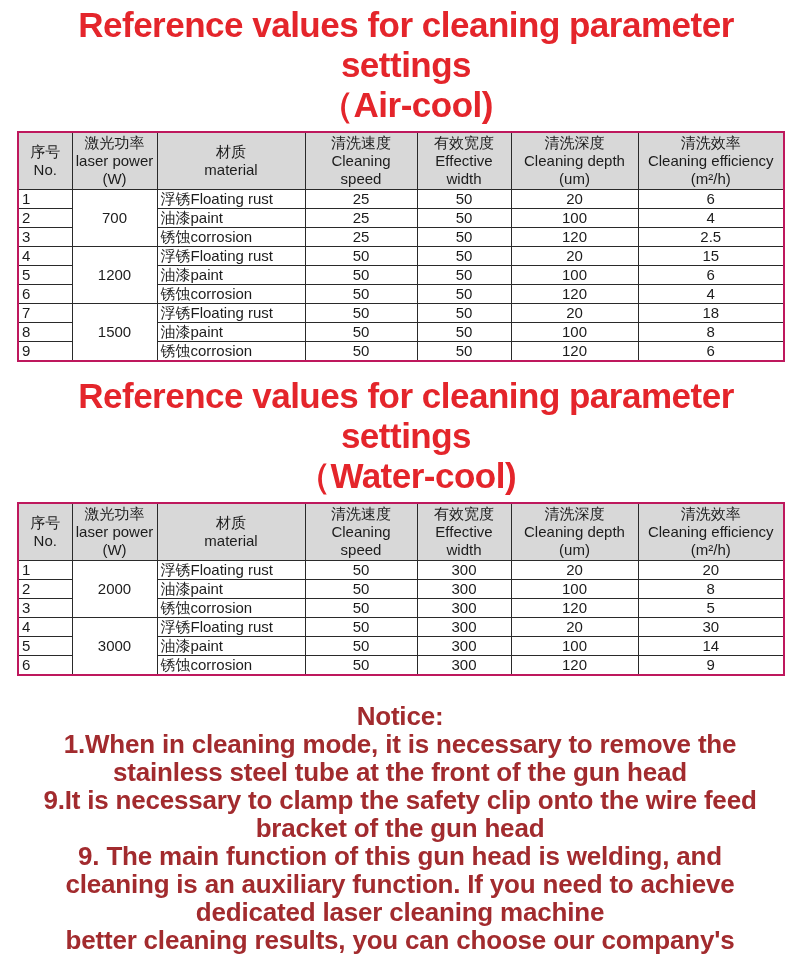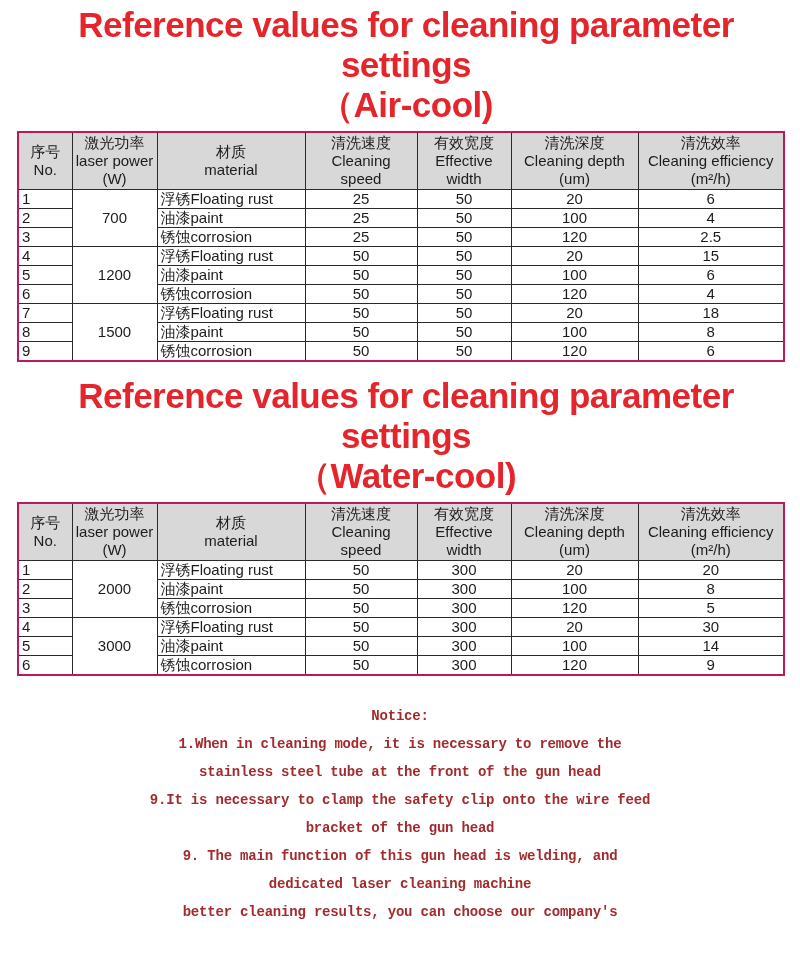--- a/index.html
+++ b/index.html
@@ -58,24 +58,23 @@
     white-space: nowrap;
   }
   td.cell-left { text-align: left; }
   td.cell-center { text-align: center; }
 
   .notice {
     margin-top: 26px;
     text-align: center;
     color: #a22b2e;
     font-weight: bold;
-    font-size: 14px;
+    font-size: 26px;
     line-height: 28px;
     letter-spacing: -0.2px;
-    font-family: Liberation Mono, monospace;
   }
   .notice .notice-line { display: block; white-space: nowrap; }
 </style>
 </head>
 <body>
 
 <div class="page">
 
   <h1 class="big-title">
     <span class="title-line">Reference values for cleaning parameter</span>
@@ -287,17 +286,18 @@
       </tbody>
   </table>
 
   <div class="notice">
     <span class="notice-line">Notice:</span>
     <span class="notice-line">1.When in cleaning mode, it is necessary to remove the</span>
     <span class="notice-line">stainless steel tube at the front of the gun head</span>
     <span class="notice-line">9.It is necessary to clamp the safety clip onto the wire feed</span>
     <span class="notice-line">bracket of the gun head</span>
     <span class="notice-line">9. The main function of this gun head is welding, and</span>
+    <span class="notice-line">cleaning is an auxiliary function. If you need to achieve</span>
     <span class="notice-line">dedicated laser cleaning machine</span>
     <span class="notice-line">better cleaning results, you can choose our company's</span>
   </div>
 
 </div>
 
 </body></html>

